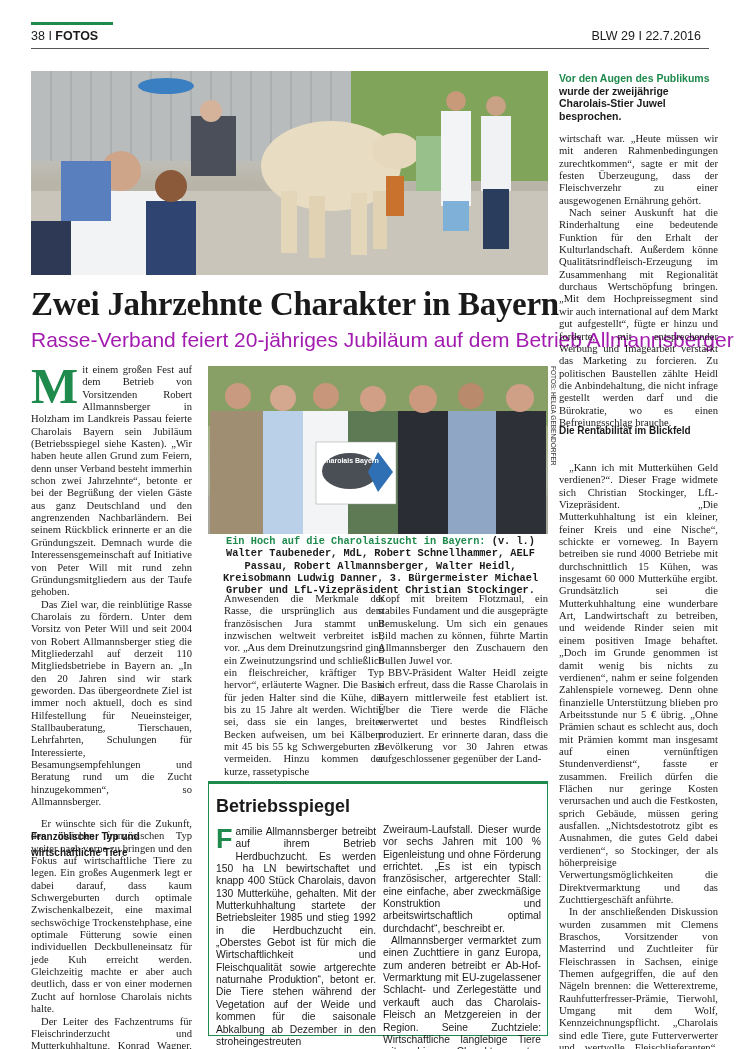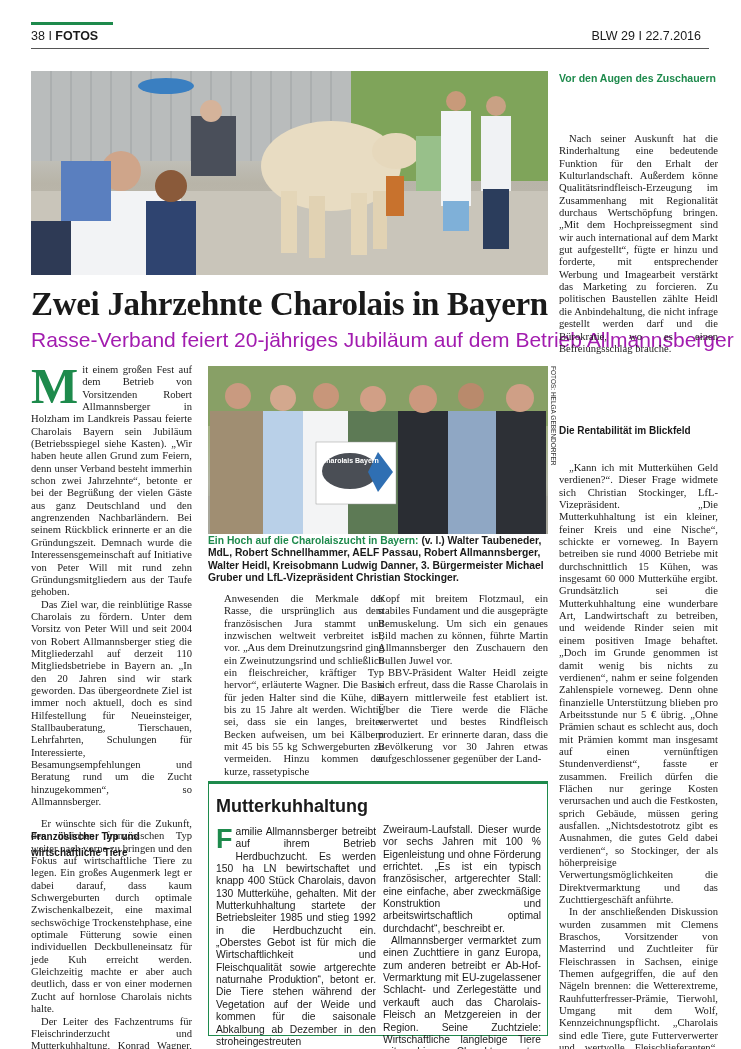--- a/index.html
+++ b/index.html
@@ -33,21 +33,21 @@
   #col3 { left:378px; top:593px; width:170px; }
   #col4 { left:559px; top:133px; width:159px; }
   #col4b { left:559px; top:462px; width:159px; }
 
   .dropcap { float:left; font-family:"Liberation Serif", serif; font-size:50px; line-height:40px; color:#1e8a4c; font-weight:bold; margin:2px 4px -2px 0; }
 
   .subhead { position:absolute; font-family:"Liberation Sans", sans-serif; font-weight:bold; font-size:10px; line-height:15.5px; }
   #subhead1 { left:31px; top:781px; width:170px;margin-top:48px; }
   #subhead2 { left:559px; top:423px; width:170px; }
 
-  .group-caption { position:absolute; left:208px; top:535px; width:345px; font-family:Liberation Sans, sans-serif; font-size:10.3px; line-height:12.3px; font-weight:bold; }
+  .group-caption { position:absolute; left:208px; top:535px; width:345px; font-family:Liberation Mono, monospace; font-size:10.3px; line-height:12.3px; font-weight:bold;text-align:center; }
   .group-caption .hl { color:#1e8a4c; }
 
   .credit { position:absolute; left:548px; top:366px; width:10px; height:168px; }
   .credit span { position:absolute; left:0; top:0; transform-origin:0 0; transform: translate(9px, 0) rotate(90deg); font-family:"Liberation Sans", sans-serif; font-size:6.5px; white-space:nowrap; color:#333; }
 
   #box { position:absolute; left:208px; top:781px; width:340px; height:255px; border:1px solid #1e8a4c; border-top:3px solid #1e8a4c; box-sizing:border-box; }
   #box-title { position:absolute; left:216px; top:796px; font-family:"Liberation Sans", sans-serif; font-weight:bold; font-size:18px; }
   .boxcol { position:absolute; font-family:"Liberation Sans", sans-serif; font-size:10.3px; line-height:12.35px; text-align:justify; }
   .boxcol p { margin:0; text-indent:8px; }
   .boxcol p.noind { text-indent:0; }
@@ -121,24 +121,25 @@
       <circle cx="90" cy="100" r="20" fill="#cfa58a"></circle>
       <rect x="0" y="150" width="40" height="54" fill="#2e3a55"></rect>
       <rect x="30" y="90" width="50" height="60" fill="#5a7fbf"></rect>
       <rect x="115" y="130" width="50" height="74" fill="#2f4470"></rect>
       <circle cx="140" cy="115" r="16" fill="#8a5a3a"></circle>
     </g>
   </svg>
 </div>
 
 <div class="caption-side">
-  <span class="hl">Vor den Augen des Zuschauern</span><br>
-</div>
-
-<div id="headline">Zwei Jahrzehnte Charolais in Bayern</div>
+  <span class="hl">Vor den Augen des Publikums</span><br>
+  <span>wurde der zweijährige Charolais-Stier Juwel besprochen.</span>
+</div>
+
+<div id="headline">Zwei Jahrzehnte Charakter in Bayern</div>
 <div id="subheadline">Rasse-Verband feiert 20-jähriges Jubiläum auf dem Betrieb Allmannsberger</div>
 
 <div id="col1" class="col">
   <p class="noind"><span class="dropcap">M</span><span>it einem großen Fest auf dem Betrieb von Vorsitzenden Robert Allmannsberger in Holzham im Landkreis Passau feierte Charolais Bayern sein Jubiläum (Betriebsspiegel siehe Kasten). „Wir haben heute allen Grund zum Feiern, denn unser Verband besteht immerhin schon zwei Jahrzehnte“, betonte er bei der Begrüßung der vielen Gäste aus ganz Deutschland und den angrenzenden Nachbarländern. Bei seinem Rückblick erinnerte er an die Gründungszeit. Demnach wurde die Interessensgemeinschaft auf Initiative von Peter Will mit rund zehn Gründungsmitgliedern aus der Taufe gehoben.</span></p>
   <p>Das Ziel war, die reinblütige Rasse Charolais zu fördern. Unter dem Vorsitz von Peter Will und seit 2004 von Robert Allmannsberger stieg die Mitgliederzahl auf derzeit 110 Mitgliedsbetriebe in Bayern an. „In den 20 Jahren sind wir stark geworden. Das übergeordnete Ziel ist immer noch aktuell, doch es sind Hilfestellung für Neueinsteiger, Stallbauberatung, Tierschauen, Lehrfahrten, Schulungen für Interessierte, Besamungsempfehlungen und Beratung rund um die Zucht hinzugekommen“, so Allmannsberger.</p>
 </div>
 
 <div id="subhead1" class="subhead">Französischer Typ und wirtschaftliche Tiere</div>
 
 <div id="col1b" class="col">
@@ -182,30 +183,31 @@
 
 <div id="col2" class="col">
   <p class="noind">Anwesenden die Merkmale der Rasse, die ursprünglich aus dem französischen Jura stammt und inzwischen weltweit verbreitet ist, vor. „Aus dem Dreinutzungsrind ging ein Zweinutzungsrind und schließlich ein fleischreicher, kräftiger Typ hervor“, erläuterte Wagner. Die Basis für jeden Halter sind die Kühe, die bis zu 15 Jahre alt werden. Wichtig sei, dass sie ein langes, breites Becken aufweisen, um bei Kälbern mit 45 bis 55 kg Schwergeburten zu vermeiden. Hinzu kommen der kurze, rassetypische</p>
 </div>
 <div id="col3" class="col">
   <p class="noind">Kopf mit breitem Flotzmaul, ein stabiles Fundament und die ausgeprägte Bemuskelung. Um sich ein genaues Bild machen zu können, führte Martin Allmannsberger den Zuschauern den Bullen Juwel vor.</p>
   <p>BBV-Präsident Walter Heidl zeigte sich erfreut, dass die Rasse Charolais in Bayern mittlerweile fest etabliert ist. Über die Tiere werde die Fläche verwertet und bestes Rindfleisch produziert. Er erinnerte daran, dass die Bevölkerung vor 30 Jahren etwas aufgeschlossener gegenüber der Land-</p>
 </div>
 
 <div id="box"></div>
-<div id="box-title">Mutterkuhhaltung</div>
+<div id="box-title">Betriebsspiegel</div>
 <div id="boxcol1" class="boxcol">
   <p class="noind"><span class="dropcap-sans">F</span><span>amilie Allmannsberger betreibt auf ihrem Betrieb Herdbuchzucht. Es werden 150 ha LN bewirtschaftet und knapp 400 Stück Charolais, davon 130 Mutterkühe, gehalten. Mit der Mutterkuhhaltung startete der Betriebsleiter 1985 und stieg 1992 in die Herdbuchzucht ein. „Oberstes Gebot ist für mich die Wirtschaftlichkeit und Fleischqualität sowie artgerechte naturnahe Produktion“, betont er. Die Tiere stehen während der Vegetation auf der Weide und kommen für die saisonale Abkalbung ab Dezember in den stroheingestreuten</span></p>
 </div>
 <div id="boxcol2" class="boxcol">
   <p class="noind">Zweiraum-Laufstall. Dieser wurde vor sechs Jahren mit 100 % Eigenleistung und ohne Förderung errichtet. „Es ist ein typisch französischer, artgerechter Stall: eine einfache, aber zweckmäßige Konstruktion und arbeitswirtschaftlich optimal durchdacht“, beschreibt er.</p>
   <p>Allmannsberger vermarktet zum einen Zuchttiere in ganz Europa, zum anderen betreibt er Ab-Hof-Vermarktung mit EU-zugelassener Schlacht- und Zerlegestätte und verkauft auch das Charolais-Fleisch an Metzgereien in der Region. Seine Zuchtziele: Wirtschaftliche langlebige Tiere mit ruhigem Charakter, guten Muttereigenschaften und stabilem Fundament.</p>
 </div>
 
 <div id="col4" class="col">
+  <p class="noind">wirtschaft war. „Heute müssen wir mit anderen Rahmenbedingungen zurechtkommen“, sagte er mit der festen Überzeugung, dass der Fleischverzehr zu einer ausgewogenen Ernährung gehört.</p>
   <p>Nach seiner Auskunft hat die Rinderhaltung eine bedeutende Funktion für den Erhalt der Kulturlandschaft. Außerdem könne Qualitätsrindfleisch-Erzeugung im Zusammenhang mit Regionalität durchaus Wertschöpfung bringen. „Mit dem Hochpreissegment sind wir auch international auf dem Markt gut aufgestellt“, fügte er hinzu und forderte, mit entsprechender Werbung und Imagearbeit verstärkt das Marketing zu forcieren. Zu politischen Baustellen zählte Heidl die Anbindehaltung, die nicht infrage gestellt werden darf und die Bürokratie, wo es einen Befreiungsschlag brauche.</p>
 </div>
 
 <div id="subhead2" class="subhead">Die Rentabilität im Blickfeld</div>
 
 <div id="col4b" class="col">
   <p>„Kann ich mit Mutterkühen Geld verdienen?“. Dieser Frage widmete sich Christian Stockinger, LfL-Vizepräsident. „Die Mutterkuhhaltung ist ein kleiner, feiner Kreis und eine Nische“, schickte er vorneweg. In Bayern betreiben sie rund 4000 Betriebe mit durchschnittlich 15 Kühen, was insgesamt 60 000 Mutterkühe ergibt. Grundsätzlich sei die Mutterkuhhaltung eine wunderbare Art, Landwirtschaft zu betreiben, und weidende Rinder seien mit einem positiven Image behaftet. „Doch im Grunde genommen ist damit wenig bis nichts zu verdienen“, nahm er seine folgenden Zahlenspiele vorneweg. Denn ohne finanzielle Unterstützung blieben pro Arbeitsstunde nur 5 € übrig. „Ohne Prämien schaut es schlecht aus, doch mit Prämien kommt man insgesamt auf einen vernünftigen Stundenverdienst“, fasste er zusammen. Freilich dürfen die Flächen nur geringe Kosten verursachen und auch die Festkosten, sprich Gebäude, müssen gering ausfallen. „Nichtsdestotrotz gibt es Ausnahmen, die gutes Geld dabei verdienen“, so Stockinger, der als höherpreisige Verwertungsmöglichkeiten die Direktvermarktung und das Zuchttiergeschäft anführte.</p>
   <p><span>In der anschließenden Diskussion wurden zusammen mit Clemens Braschos, Vorsitzender von Masterrind und Zuchtleiter für Fleischrassen in Sachsen, einige Themen aufgegriffen, die auf den Nägeln brennen: die Wetterextreme, Rauhfutterfresser-Prämie, Tierwohl, Umgang mit dem Wolf, Kennzeichnungspflicht. „Charolais sind edle Tiere, gute Futterverwerter und wertvolle Fleischlieferanten“, stellte zum Abschluss Erika Sauer, Vorsitzende vom Fleischrinderverband Bayern, die Vorzüge der Rasse heraus.</span>&nbsp;&nbsp; </p>
 </div>
 

